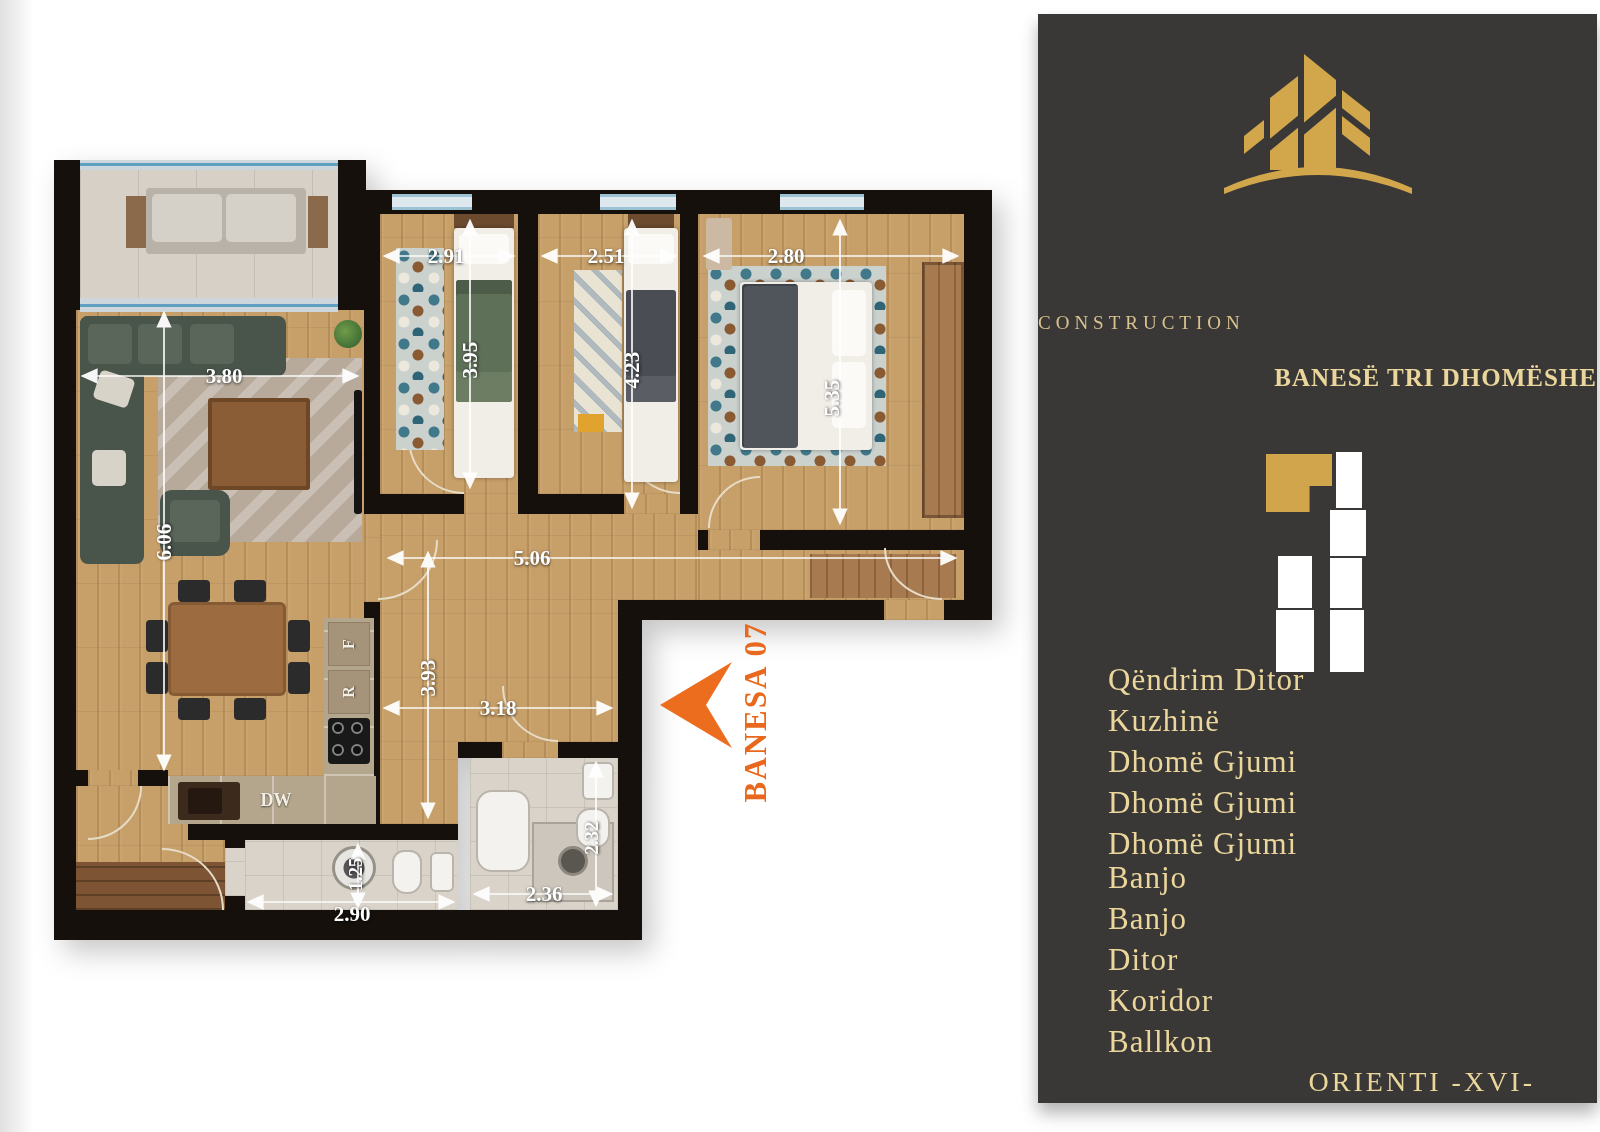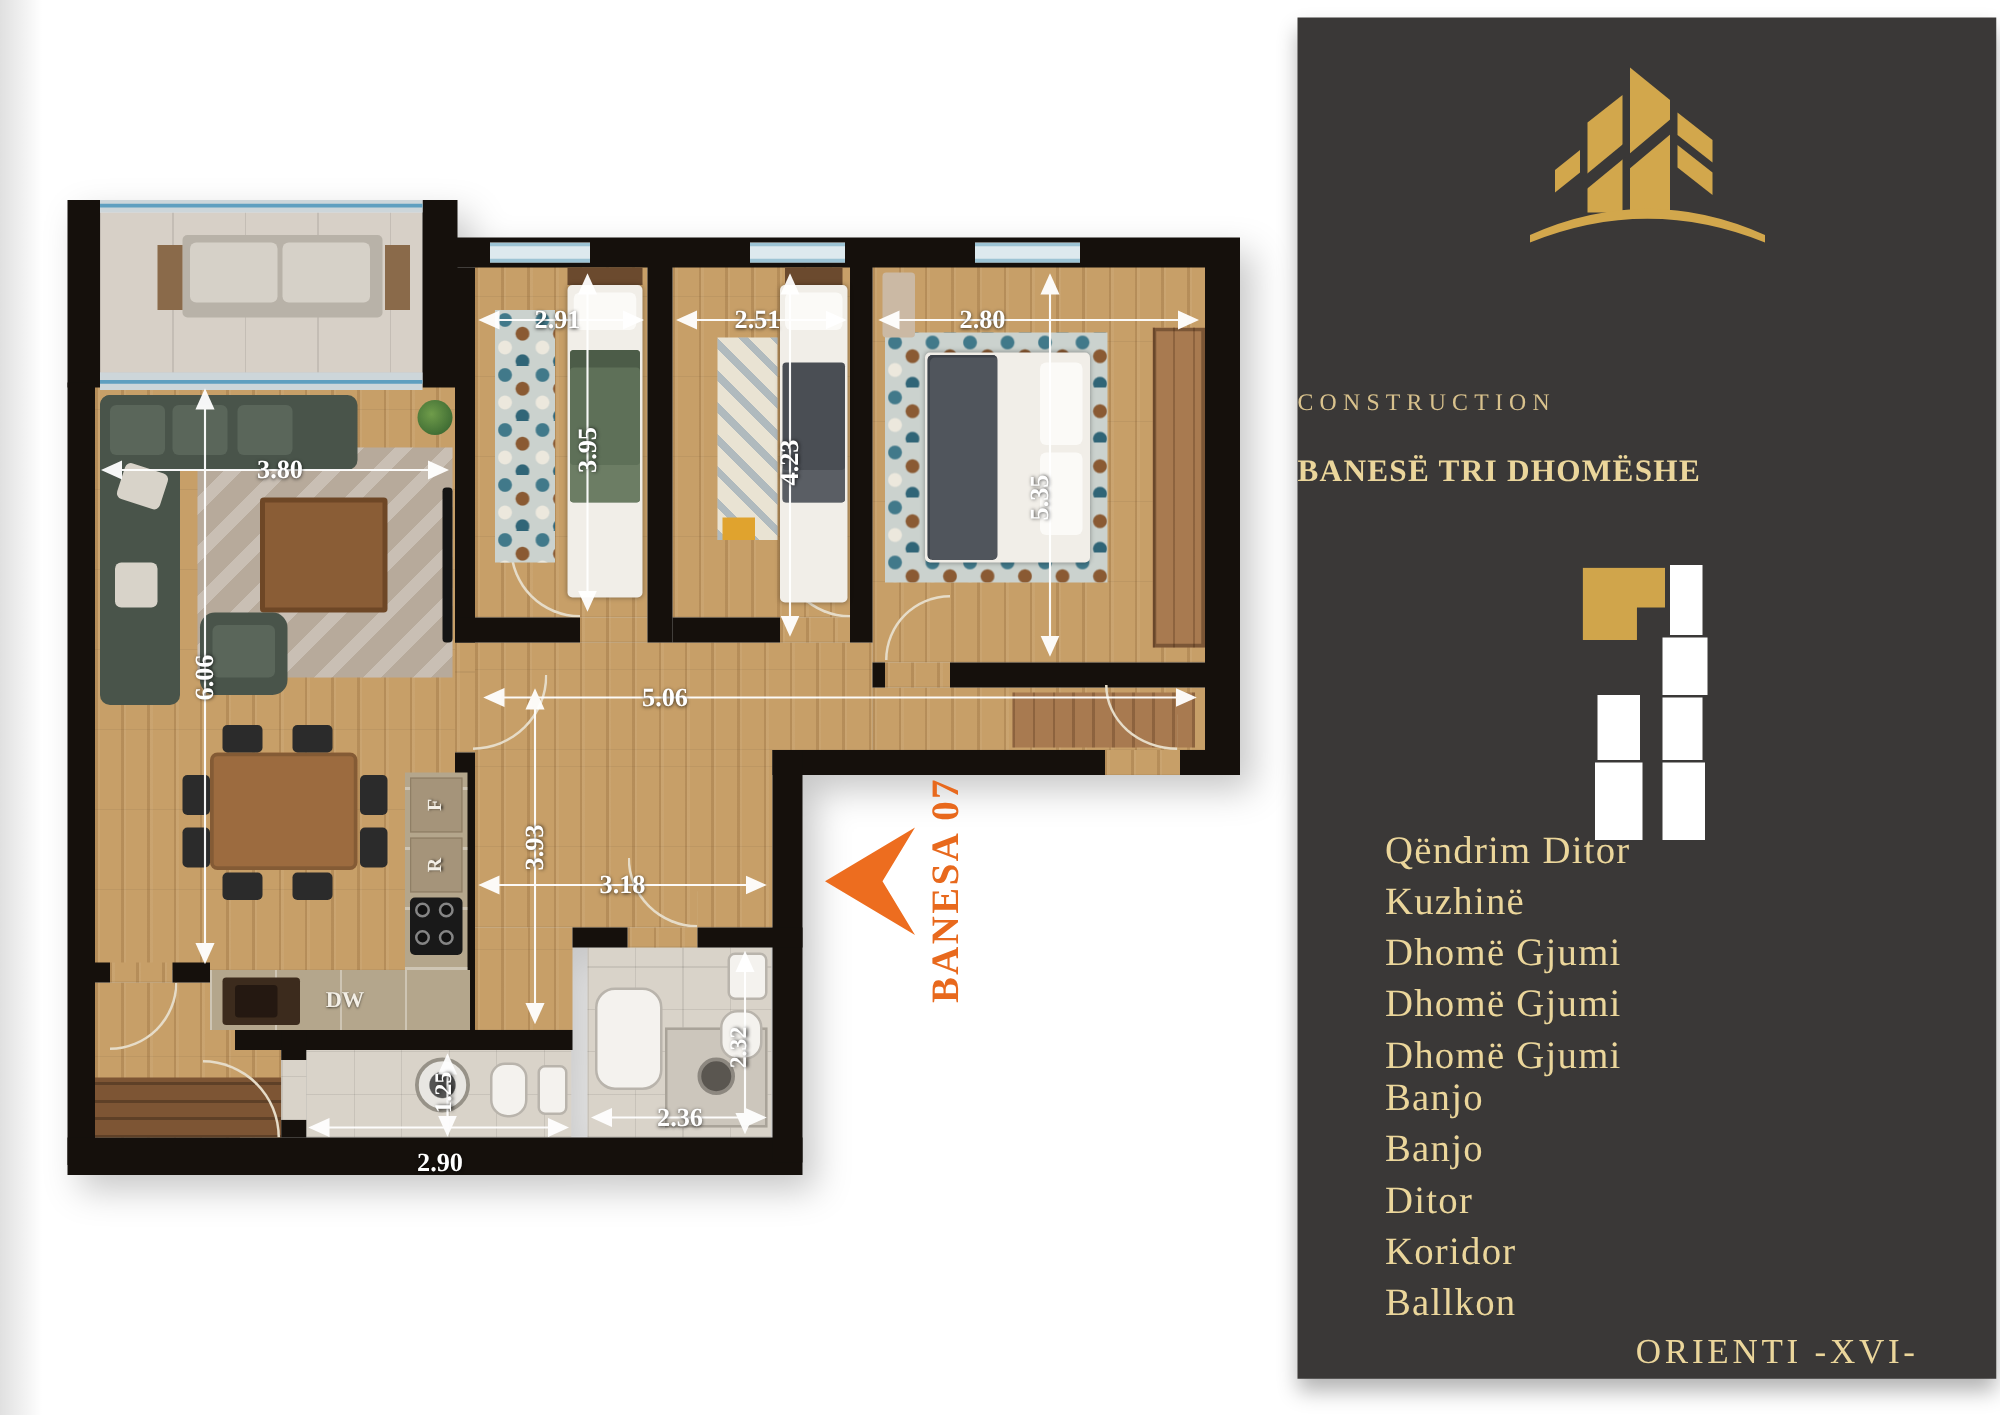--- a/index.html
+++ b/index.html
@@ -62,21 +62,21 @@
     transform:rotate(-90deg);transform-origin:110px 110px;text-align:center;
     font:bold 31px "Liberation Serif",serif;color:var(--orange);letter-spacing:2px;white-space:nowrap;}
 
   
   .panel{position:absolute;left:1038px;top:14px;width:559px;height:1089px;
     background:var(--panel-bg);box-shadow:0 10px 16px rgba(0,0,0,.3);}
   .brand-name{position:absolute;left:0;top:252px;width:100%;text-align:center;
     color:var(--cream);font:38px "Liberation Serif",serif;letter-spacing:4px;}
   .brand-sub{position:absolute;left:0;top:298px;width:100%;
     color:var(--muted-gold);font:19px "Liberation Serif",serif;letter-spacing:5px;}
-  .apt-type{position:absolute;left:0;top:350px;width:100%;text-align:left;
+  .apt-type{position:absolute;left:0;top:350px;width:100%;text-align:right;
     color:var(--list-gold);font:bold 25px "Liberation Serif",serif;letter-spacing:1px;}
   .apt-code{position:absolute;left:0;top:382px;width:100%;text-align:center;
     color:var(--list-gold);font:bold 25px "Liberation Serif",serif;letter-spacing:1px;}
   .keyplan{position:absolute;left:214px;top:436px;width:140px;height:232px;}
   .kp{position:absolute;background:#fff;}
   .kp.gold{background:var(--gold);}
   .room-list{position:absolute;left:70px;top:650px;display:flex;flex-direction:column;gap:9px;}
   .room-item{color:var(--list-gold);font:31px "Liberation Serif",serif;line-height:32px;letter-spacing:1px;}
   .object-label{position:absolute;right:62px;top:1052px;color:var(--list-gold);
     font:28px "Liberation Serif",serif;letter-spacing:3px;}
@@ -262,21 +262,21 @@
     <div class="dim-label" style="left:566px;top:106px;">2.51</div>
     <div class="dim-label vert" style="left:592px;top:220px;">4.23</div>
     <div class="dim-label" style="left:746px;top:106px;">2.80</div>
     <div class="dim-label vert" style="left:792px;top:248px;">5.35</div>
     <div class="dim-label" style="left:184px;top:226px;">3.80</div>
     <div class="dim-label vert" style="left:124px;top:392px;">6.06</div>
     <div class="dim-label" style="left:492px;top:408px;">5.06</div>
     <div class="dim-label vert" style="left:388px;top:528px;">3.93</div>
     <div class="dim-label" style="left:458px;top:558px;">3.18</div>
     <div class="dim-label vert" style="left:316px;top:724px;font-size:19px;">1.25</div>
-    <div class="dim-label" style="left:312px;top:780px;">2.90</div>
+    <div class="dim-label" style="left:312px;top:764px;">2.90</div>
     <div class="dim-label" style="left:504px;top:744px;">2.36</div>
     <div class="dim-label vert" style="left:552px;top:688px;font-size:19px;">2.32</div>
   </div>
 
   <div class="abs" style="left:652px;top:658px;width:84px;height:92px;">
     <svg width="84" height="92" viewBox="0 0 84 92">
       <path d="M80,4 L8,47 L80,90 L54,47 Z" fill="#ed6d1f"></path>
     </svg>
   </div>
   <div class="banesa-label">BANESA 07</div>

